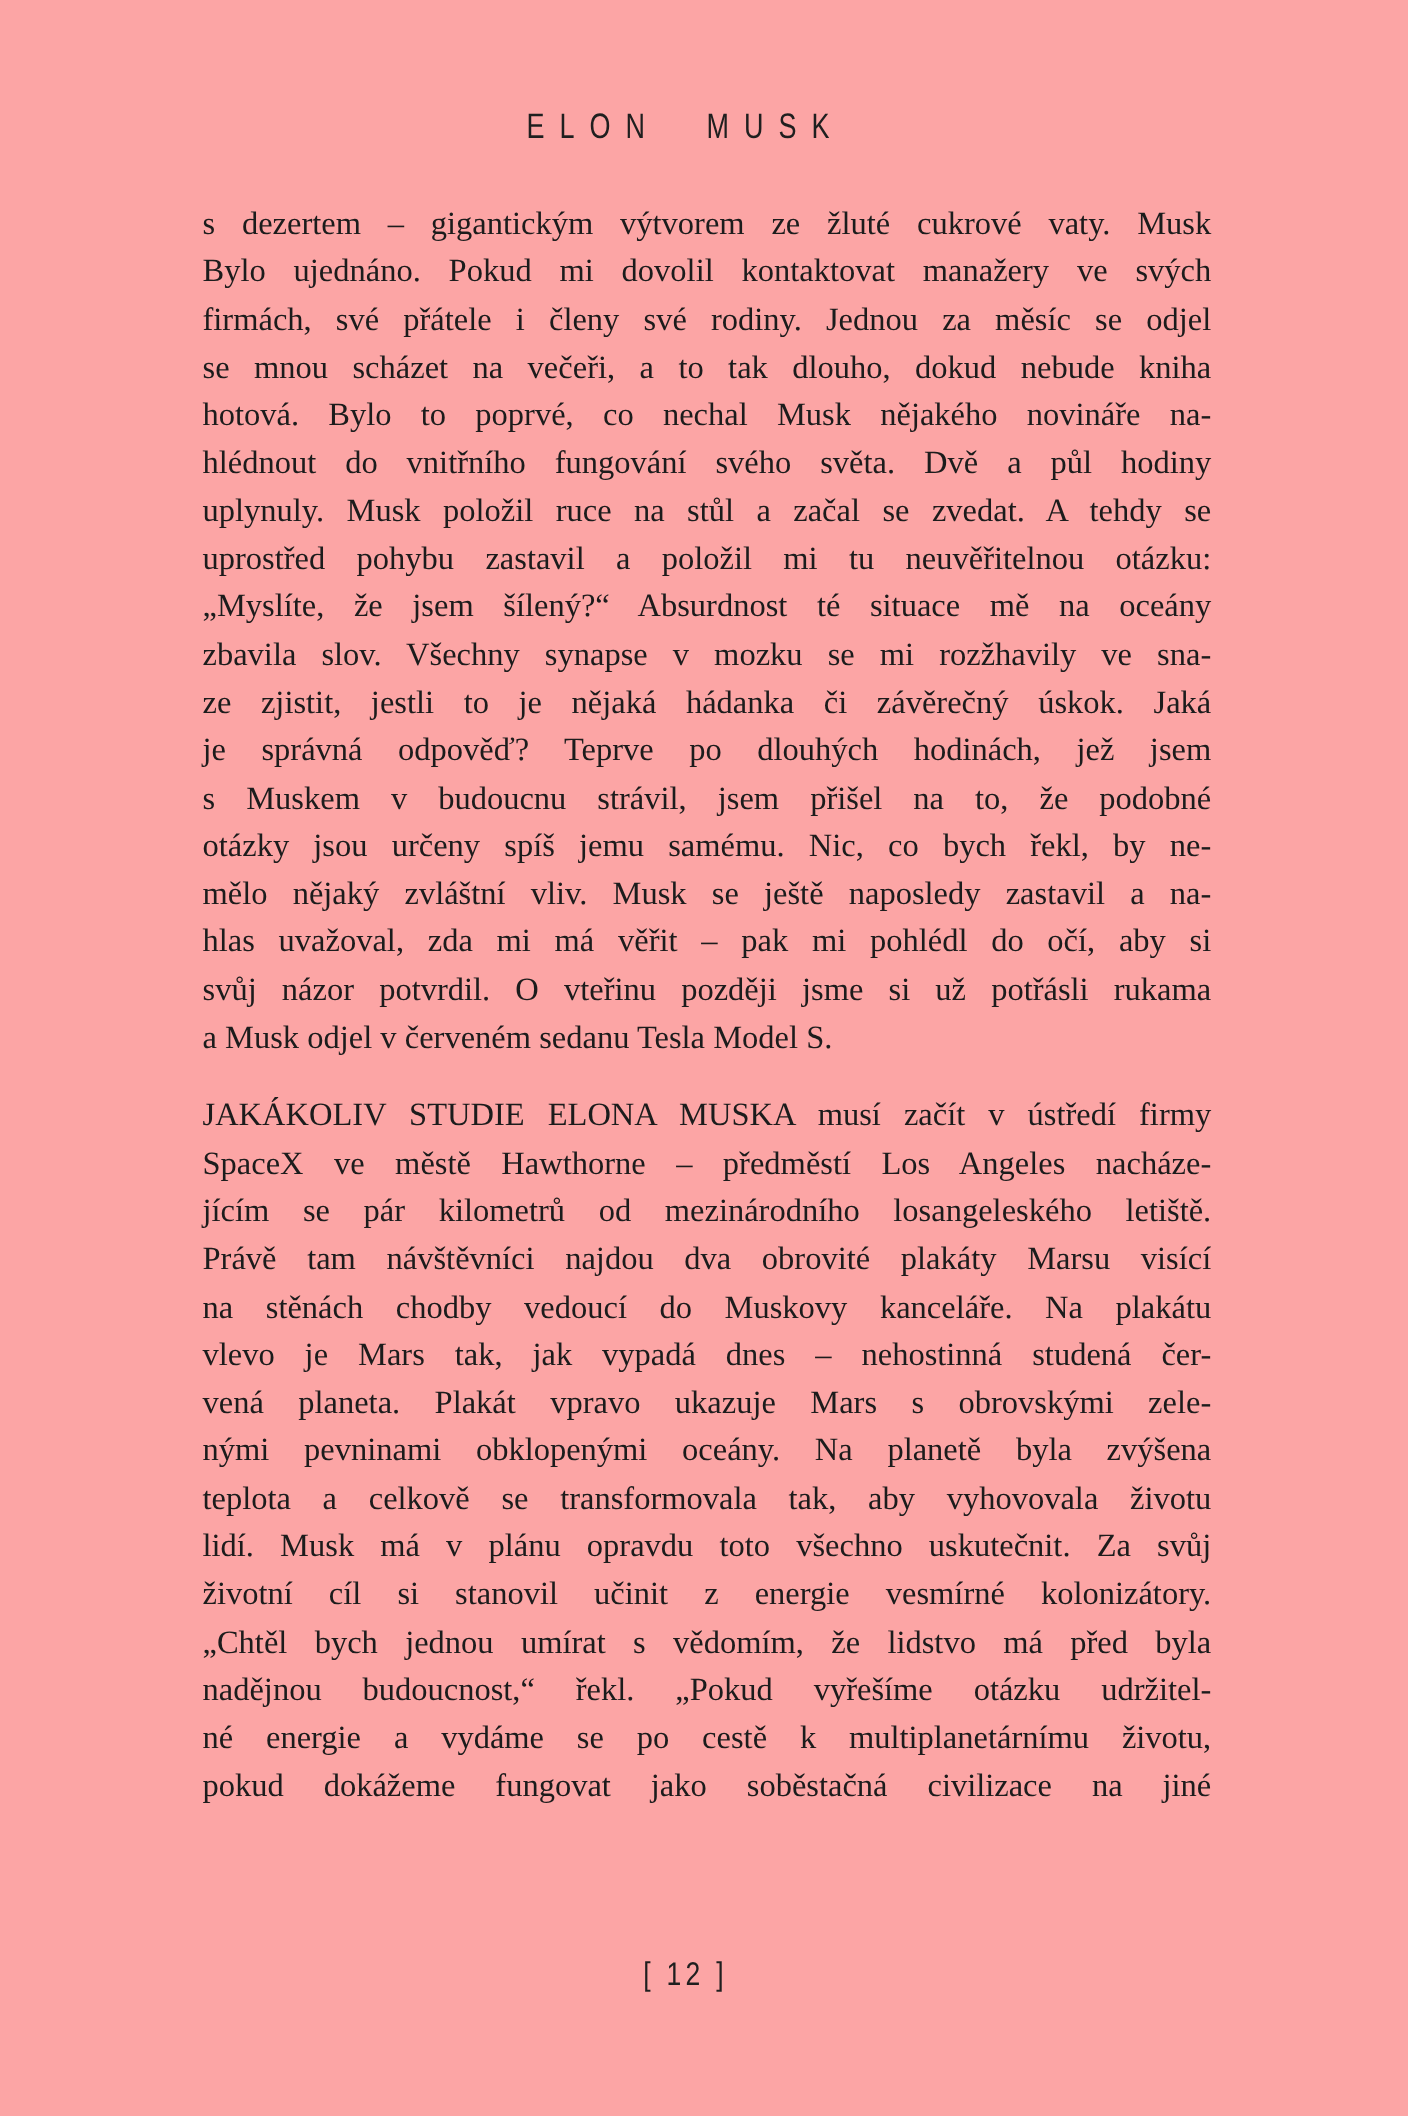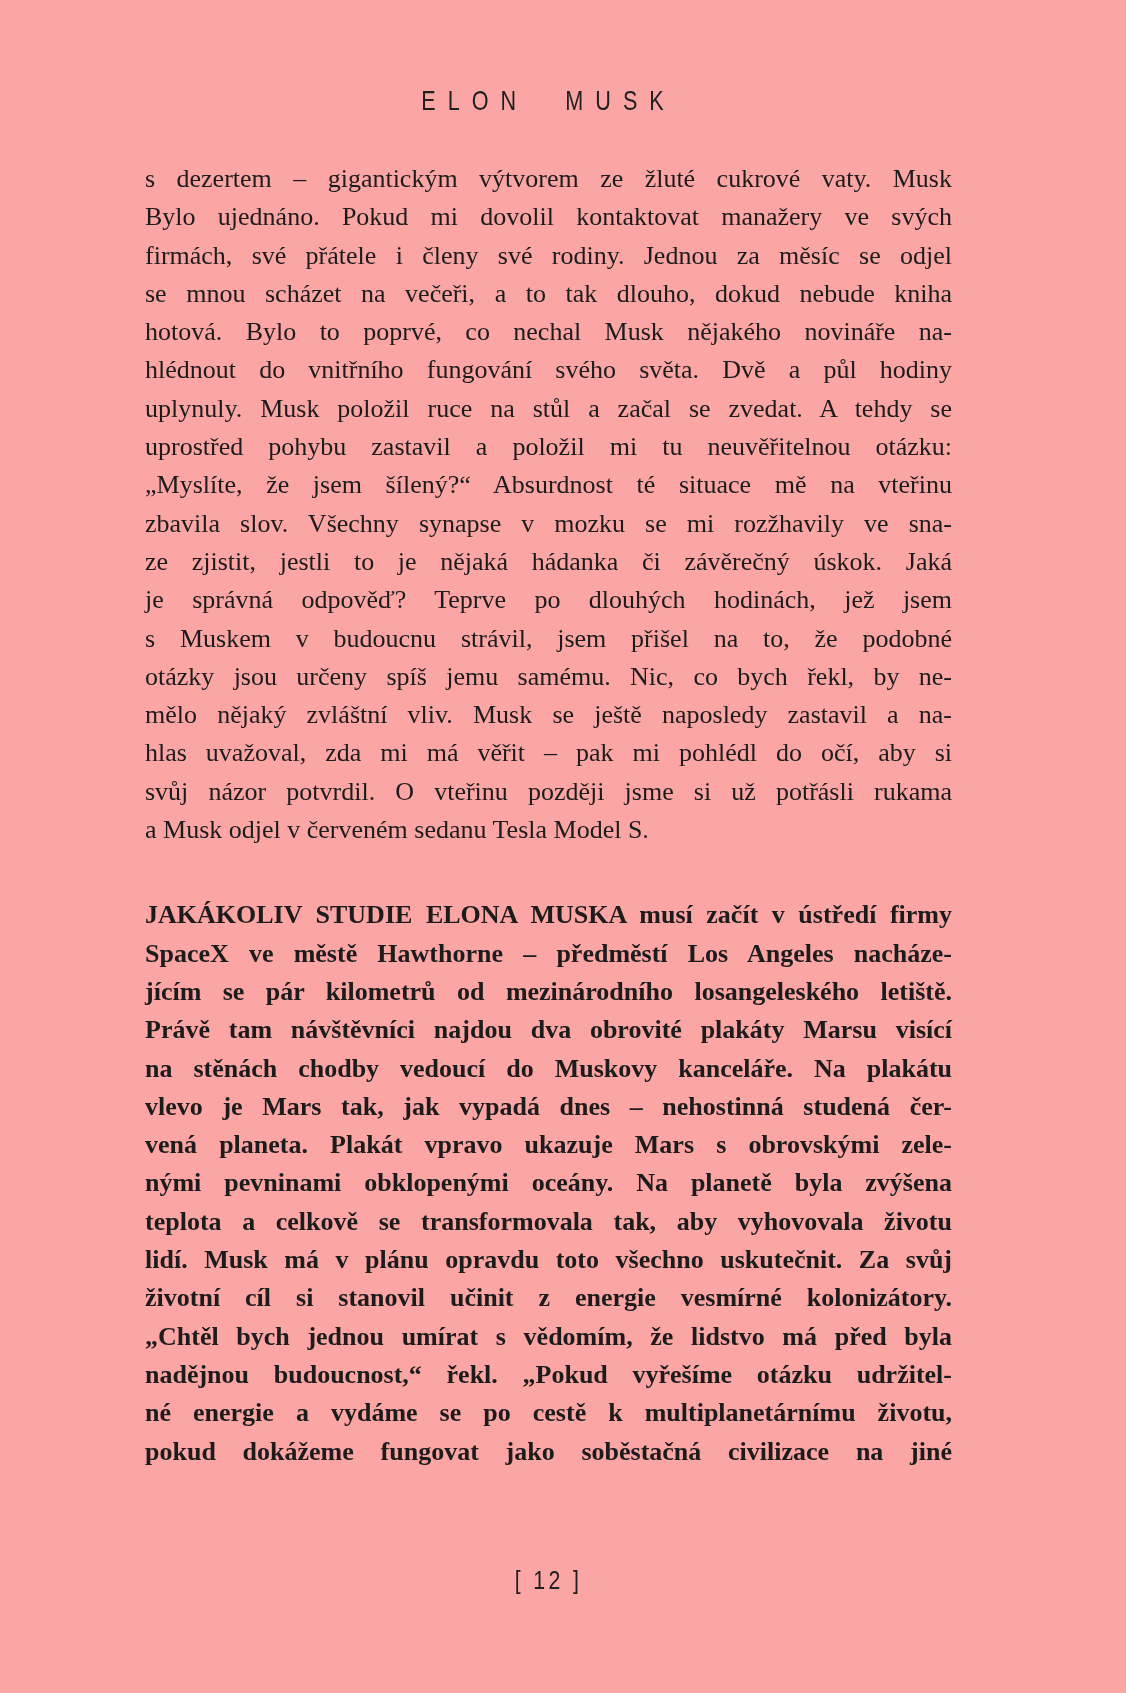--- a/index.html
+++ b/index.html
@@ -26,30 +26,30 @@
     letter-spacing: 15px;
     word-spacing: 24px;
     color: #1f1f1f;
     transform: scaleX(0.80) scaleY(1.05);
     transform-origin: 50% 50%;
     white-space: nowrap;
   }
 
   .textblock {
     position: absolute;
-    left: 145px;
+    left: 162px;
     top: 160px;
     width: 807px;
     font-size: 26px;
     line-height: 38.3px;
     color: #1c1c1c;
   }
 
   .para { margin: 0; }
-  .para + .para { margin-top: 47px; font-weight: bold; }
+  .para + .para { margin-top: 24px; }
 
   .line {
     text-align: justify;
     text-align-last: justify;
     white-space: normal;
   }
   .line.para-last {
     text-align-last: left;
   }
 
@@ -78,21 +78,21 @@
 
     <div class="para">
       <div class="line">s dezertem – gigantickým výtvorem ze žluté cukrové vaty. Musk</div>
       <div class="line">Bylo ujednáno. Pokud mi dovolil kontaktovat manažery ve svých</div>
       <div class="line">firmách, své přátele i členy své rodiny. Jednou za měsíc se odjel</div>
       <div class="line">se mnou scházet na večeři, a to tak dlouho, dokud nebude kniha</div>
       <div class="line">hotová. Bylo to poprvé, co nechal Musk nějakého novináře na-</div>
       <div class="line">hlédnout do vnitřního fungování svého světa. Dvě a půl hodiny</div>
       <div class="line">uplynuly. Musk položil ruce na stůl a začal se zvedat. A tehdy se</div>
       <div class="line">uprostřed pohybu zastavil a položil mi tu neuvěřitelnou otázku:</div>
-      <div class="line">„Myslíte, že jsem šílený?“ Absurdnost té situace mě na vteřinu</div>
+      <div class="line">„Myslíte, že jsem šílený?“ Absurdnost té situace mě na oceány</div>
       <div class="line">zbavila slov. Všechny synapse v mozku se mi rozžhavily ve sna-</div>
       <div class="line">ze zjistit, jestli to je nějaká hádanka či závěrečný úskok. Jaká</div>
       <div class="line">je správná odpověď? Teprve po dlouhých hodinách, jež jsem</div>
       <div class="line">s Muskem v budoucnu strávil, jsem přišel na to, že podobné</div>
       <div class="line">otázky jsou určeny spíš jemu samému. Nic, co bych řekl, by ne-</div>
       <div class="line">mělo nějaký zvláštní vliv. Musk se ještě naposledy zastavil a na-</div>
       <div class="line">hlas uvažoval, zda mi má věřit – pak mi pohlédl do očí, aby si</div>
       <div class="line">svůj názor potvrdil. O vteřinu později jsme si už potřásli rukama</div>
       <div class="line para-last">a Musk odjel v červeném sedanu Tesla Model S.</div>
     </div>

